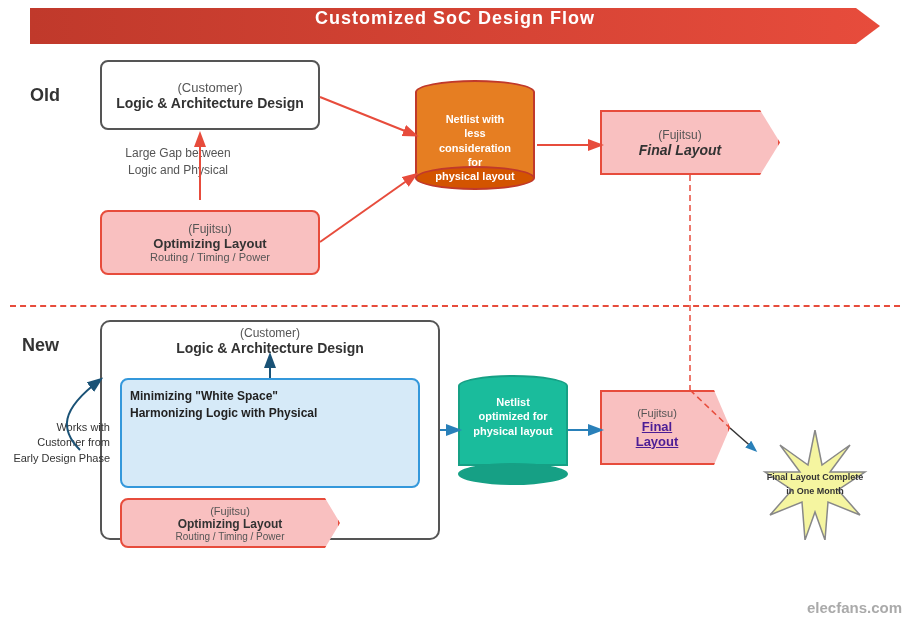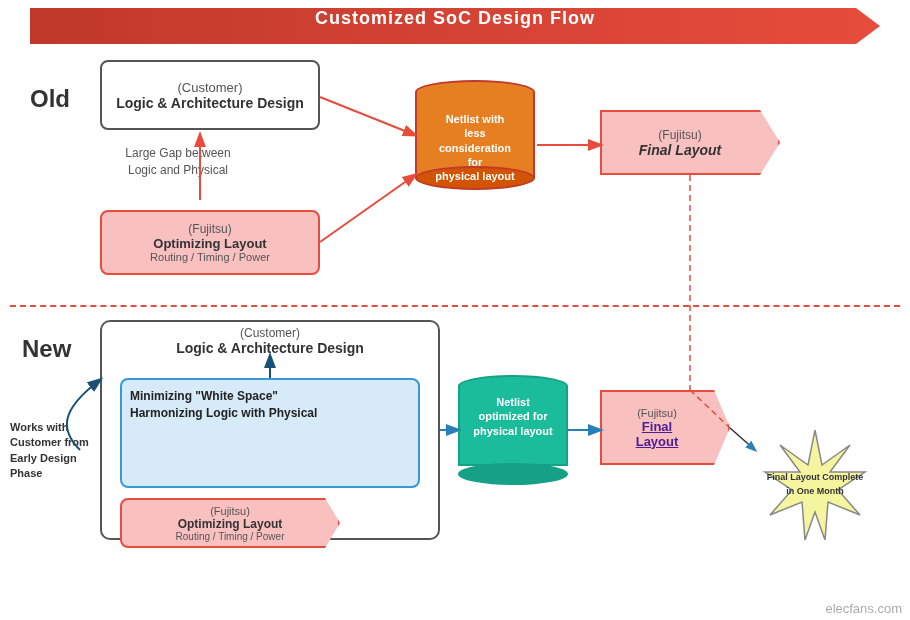--- a/index.html
+++ b/index.html
@@ -27,21 +27,21 @@
     .top-banner-text {
       color: white;
       font-size: 18px;
       font-weight: bold;
       letter-spacing: 1px;
     }
 
     
     .section-label {
       position: absolute;
-      font-size: 24px;
+      font-size: 18px;
       font-weight: bold;
       color: #333;
     }
 
     
     .divider {
       position: absolute;
       top: 305px;
       left: 10px;
       right: 10px;
@@ -323,42 +323,43 @@
     }
 
     
     .works-text {
       position: absolute;
       top: 420px;
       left: 10px;
       width: 100px;
       font-size: 11px;
       color: #333;
-      text-align: left;
+      text-align: right;
       line-height: 1.4;
-      font-weight: bold;
+      font-weight: normal;
     }
 
     
     .arrows-svg {
       position: absolute;
       top: 0;
       left: 0;
       width: 910px;
       height: 620px;
       pointer-events: none;
     }
 
     
     .watermark {
       position: absolute;
       bottom: 4px;
       right: 8px;
-      font-size: 13px;
+      font-size: 15px;
       color: #aaa;
+      font-weight: bold;
     }
   </style>
 </head>
 <body>
 
 <div class="top-banner">
   <span class="top-banner-text">Customized SoC Design Flow</span>
 </div>
 
 <span class="section-label" style="top:85px; left:30px;">Old</span>

